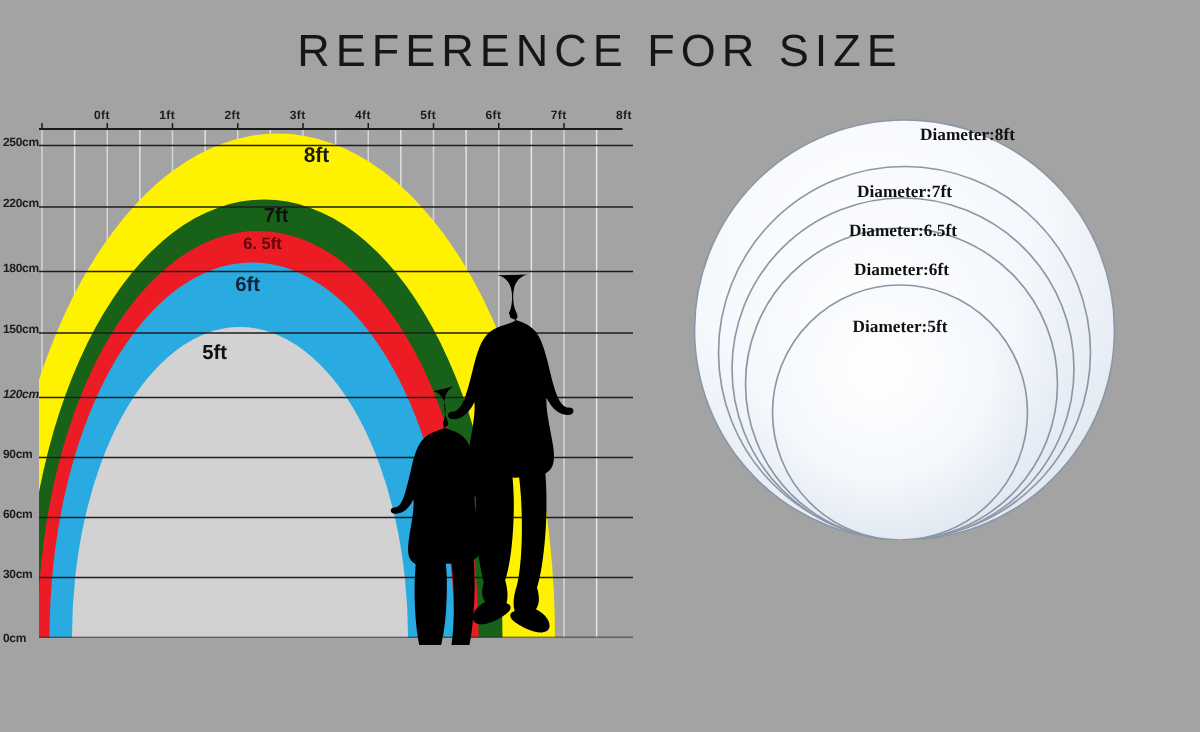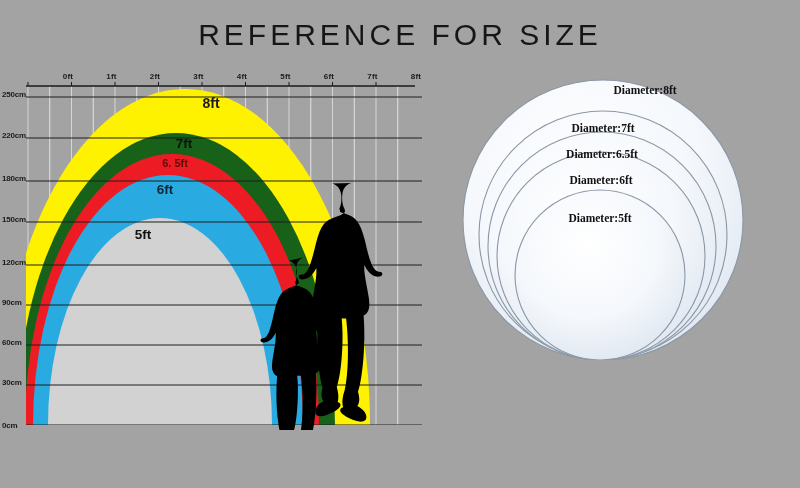--- a/index.html
+++ b/index.html
@@ -209,21 +209,21 @@
                  c-2.3 -2.8 -5.7 -4.8 -10.3 -6.2 c-1.7 -0.5 -3.1 -1.0 -4.1 -1.6
                  c0.1 -0.8 -0.1 -1.6 -0.6 -2.6 c1.6 -3.2 2.3 -8.5 1.4 -13.3
                  c-0.9 -4.4 -4.2 -7.7 -8.0 -8.2 z"></path>
       </g>
     </svg>
 
     <div class="axis-y-label" style="top:27px;">250cm</div>
     <div class="axis-y-label" style="top:68px;">220cm</div>
     <div class="axis-y-label" style="top:111px;">180cm</div>
     <div class="axis-y-label" style="top:152px;">150cm</div>
-    <div class="axis-y-label" style="top:195px;">120cm</div>
+    <div class="axis-y-label" style="top:195px;font-style:italic;">120cm</div>
     <div class="axis-y-label" style="top:235px;">90cm</div>
     <div class="axis-y-label" style="top:275px;">60cm</div>
     <div class="axis-y-label" style="top:315px;">30cm</div>
     <div class="axis-y-label" style="top:358px;">0cm</div>
 
     <div class="axis-x-label" style="left:36px;">0ft</div>
     <div class="axis-x-label" style="left:79.5px;">1ft</div>
     <div class="axis-x-label" style="left:123px;">2ft</div>
     <div class="axis-x-label" style="left:166.5px;">3ft</div>
     <div class="axis-x-label" style="left:210px;">4ft</div>

